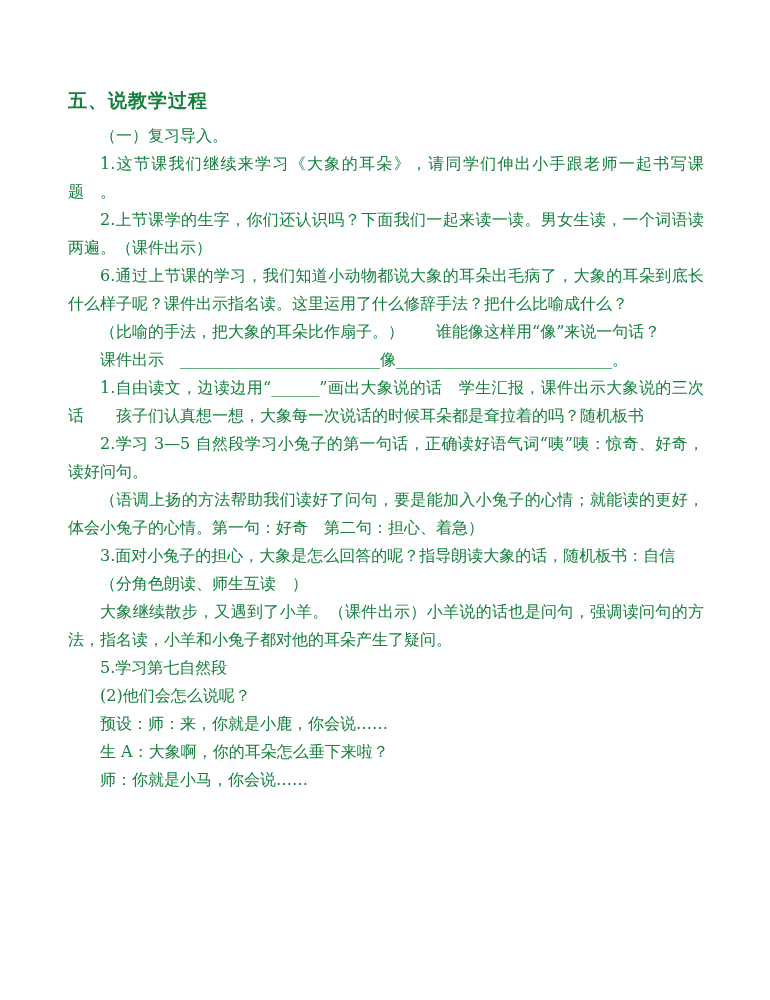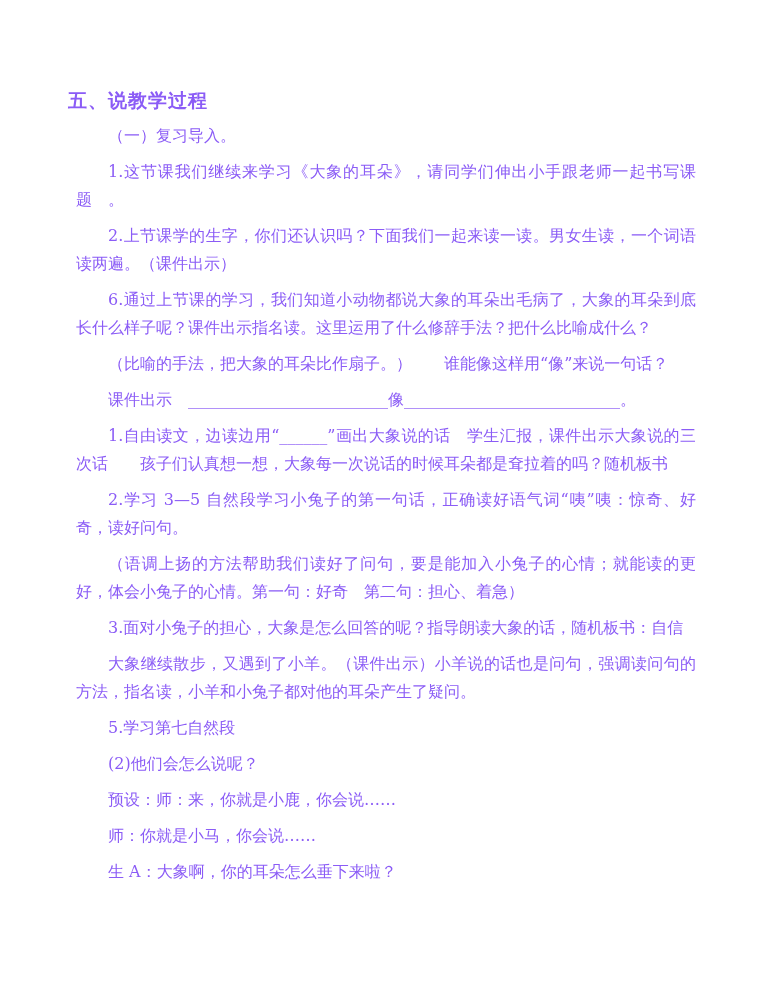--- a/index.html
+++ b/index.html
@@ -11,33 +11,33 @@
     width: 770px;
     height: 1000px;
     position: relative;
     overflow: hidden;
   }
   .page {
     position: absolute;
     left: 68px;
     top: 86px;
     width: 636px;
-    color: #8b5cf6;
+    color: #15803d;
     font-family: "DejaVu Serif", "Liberation Serif", serif;
   }
   .doc-heading {
     margin: 0 0 8px 0;
     font-size: 19px;
     line-height: 28px;
     font-weight: bold;
     font-family: "DejaVu Sans", "Liberation Sans", sans-serif;
     letter-spacing: 1px;
   }
   .para {
-    margin: 8px;
+    margin: 0;
     font-size: 16px;
     line-height: 28px;
     text-indent: 2em;
     text-align: justify;
     text-justify: inter-ideograph;
     word-break: normal;
     overflow-wrap: break-word;
   }
 </style>
 </head>
@@ -49,20 +49,21 @@
       <p class="para">（一）复习导入。</p>
       <p class="para">1.这节课我们继续来学习《大象的耳朵》，请同学们伸出小手跟老师一起书写课题　。</p>
       <p class="para">2.上节课学的生字，你们还认识吗？下面我们一起来读一读。男女生读，一个词语读两遍。（课件出示）</p>
       <p class="para">6.通过上节课的学习，我们知道小动物都说大象的耳朵出毛病了，大象的耳朵到底长什么样子呢？课件出示指名读。这里运用了什么修辞手法？把什么比喻成什么？</p>
       <p class="para">（比喻的手法，把大象的耳朵比作扇子。）　　谁能像这样用“像”来说一句话？</p>
       <p class="para">课件出示　_________________________像___________________________。</p>
       <p class="para">1.自由读文，边读边用“______”画出大象说的话　学生汇报，课件出示大象说的三次话　　孩子们认真想一想，大象每一次说话的时候耳朵都是耷拉着的吗？随机板书</p>
       <p class="para">2.学习 3—5 自然段学习小兔子的第一句话，正确读好语气词“咦”咦：惊奇、好奇，读好问句。</p>
       <p class="para">（语调上扬的方法帮助我们读好了问句，要是能加入小兔子的心情；就能读的更好，体会小兔子的心情。第一句：好奇　第二句：担心、着急）</p>
       <p class="para">3.面对小兔子的担心，大象是怎么回答的呢？指导朗读大象的话，随机板书：自信</p>
+      <p class="para">（分角色朗读、师生互读　）</p>
       <p class="para">大象继续散步，又遇到了小羊。（课件出示）小羊说的话也是问句，强调读问句的方法，指名读，小羊和小兔子都对他的耳朵产生了疑问。</p>
       <p class="para">5.学习第七自然段</p>
       <p class="para">(2)他们会怎么说呢？</p>
       <p class="para">预设：师：来，你就是小鹿，你会说……</p>
+      <p class="para">生 A：大象啊，你的耳朵怎么垂下来啦？</p>
       <p class="para">师：你就是小马，你会说……</p>
-      <p class="para">生 A：大象啊，你的耳朵怎么垂下来啦？</p>
     </div>
 </div>
 
 </body></html>

